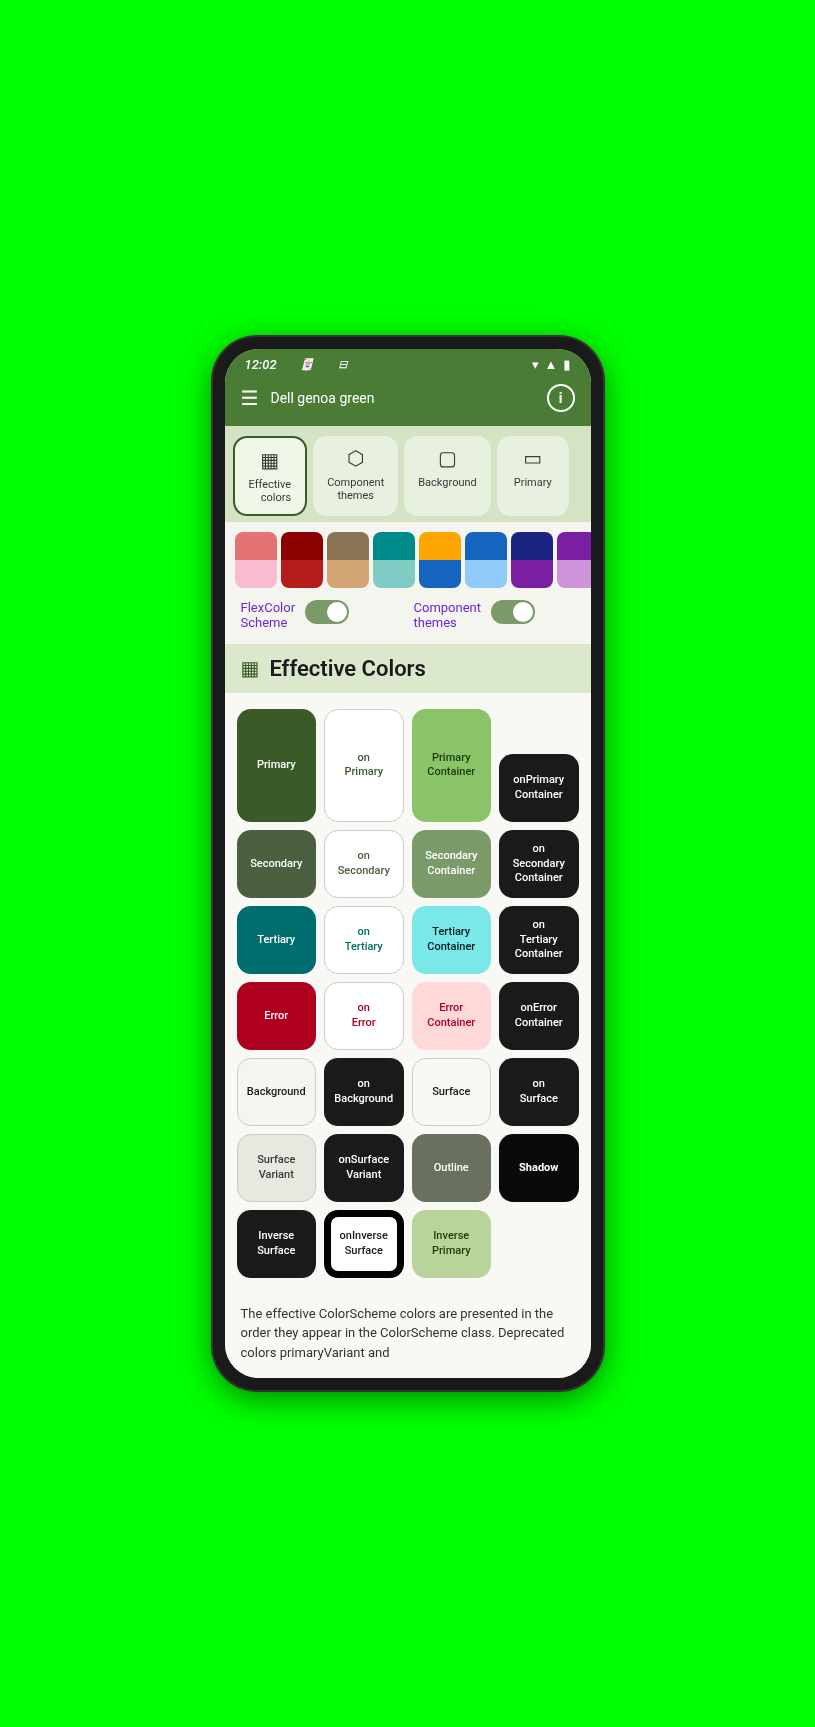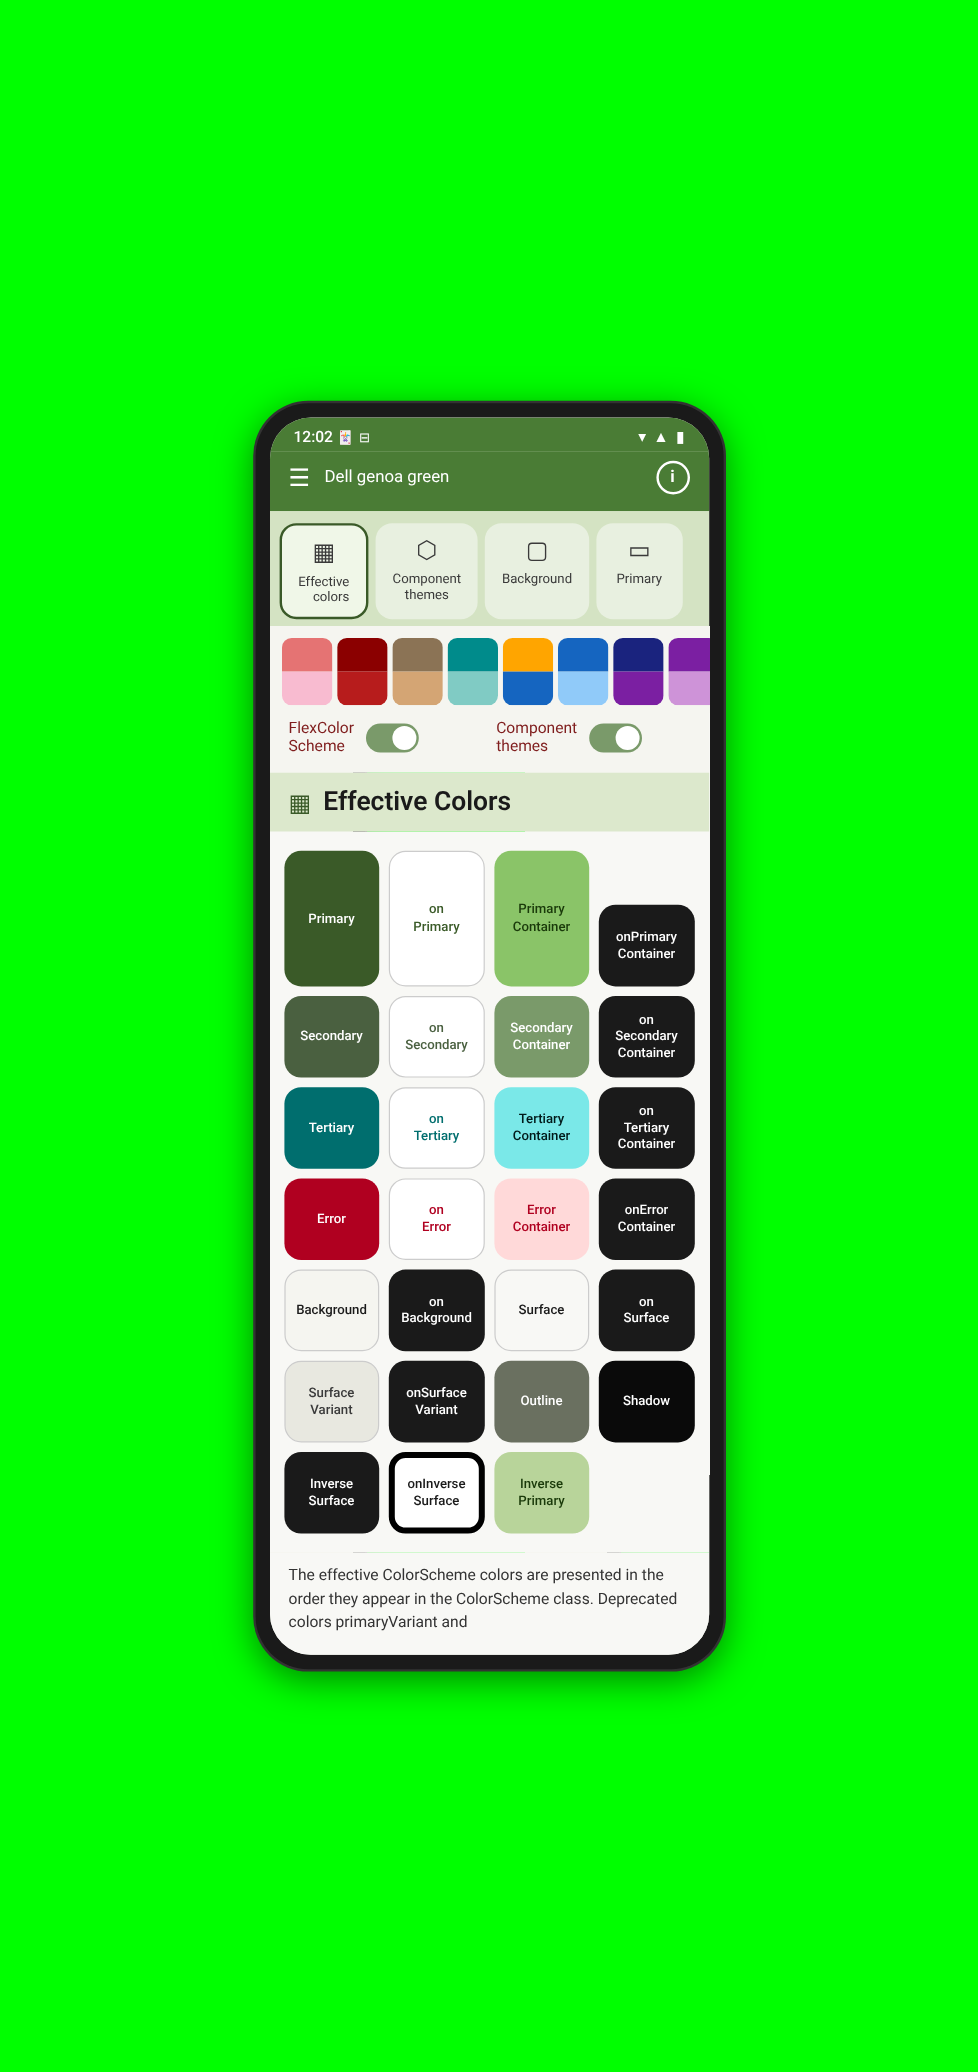--- a/index.html
+++ b/index.html
@@ -32,21 +32,21 @@
     .status-bar {
       background: #4a7c35;
       color: white;
       display: flex;
       justify-content: space-between;
       align-items: center;
       padding: 8px 20px 4px;
       font-size: 13px;
       font-weight: 500;
     }
-    .status-left { display: flex; gap: 4px; align-items: center; }
+    .status-left { display: flex; gap: 24px; align-items: center; font-style: italic; }
     .status-right { display: flex; gap: 6px; align-items: center; }
     .top-bar {
       background: #4a7c35;
       color: white;
       display: flex;
       align-items: center;
       padding: 8px 16px 14px;
       gap: 12px;
     }
     .menu-icon { font-size: 20px; cursor: pointer; }
@@ -100,21 +100,21 @@
     }
     .swatch-top { height: 28px; }
     .swatch-bottom { height: 28px; }
     .toggles-row {
       background: #f5f5f0;
       display: flex;
       align-items: center;
       padding: 6px 16px 14px;
       gap: 12px;
     }
-    .toggle-group { display: flex; align-items: center; gap: 10px; font-size: 13px; color: #7f1d1d; flex: 1; }
+    .toggle-group { display: flex; align-items: flex-start; gap: 10px; font-size: 13px; color: #6d28d9; flex: 1; }
     .toggle {
       width: 44px; height: 24px;
       background: #7a9a6a;
       border-radius: 12px;
       position: relative;
       cursor: pointer;
       flex-shrink: 0;
     }
     .toggle::after {
       content: '';
@@ -294,24 +294,24 @@
         <div class="color-card" style="background:#1a1a1a;color:#ffffff;">onError<br>Container</div>
 
         <div class="color-card" style="background:#f5f5f0;color:#1a1a1a;border:1px solid #ccc;">Background</div>
         <div class="color-card" style="background:#1a1a1a;color:#ffffff;">on<br>Background</div>
         <div class="color-card" style="background:#f8f8f5;color:#1a1a1a;border:1px solid #ccc;">Surface</div>
         <div class="color-card" style="background:#1a1a1a;color:#ffffff;">on<br>Surface</div>
 
         <div class="color-card" style="background:#e8e8e0;color:#3a3a3a;border:1px solid #ccc;">Surface<br>Variant</div>
         <div class="color-card" style="background:#1a1a1a;color:#ffffff;">onSurface<br>Variant</div>
         <div class="color-card" style="background:#6a7060;color:#ffffff;">Outline</div>
-        <div class="color-card" style="background:#0a0a0a;color:#ffffff;">Shadow</div>
+        <div class="color-card" style="background:#0a0a0a;color:#ffffff;font-weight:bold;">Shadow</div>
 
         <div class="color-card" style="background:#1a1a1a;color:#ffffff;">Inverse<br>Surface</div>
-        <div class="color-card" style="background:#ffffff;color:#1a1a1a;border:5px solid #000000;">onInverse<br>Surface</div>
+        <div class="color-card" style="background:#ffffff;color:#1a1a1a;border:7px solid #000000;">onInverse<br>Surface</div>
         <div class="color-card" style="background:#b8d49a;color:#1a3a0a;">Inverse<br>Primary</div>
         <div style="border-radius:14px;"></div>
 
       </div>
     </div>
 
     <div class="footer-text">
       <span>The effective ColorScheme colors are presented in the order they appear in the ColorScheme class. Deprecated colors primaryVariant and</span>
     </div>
 

